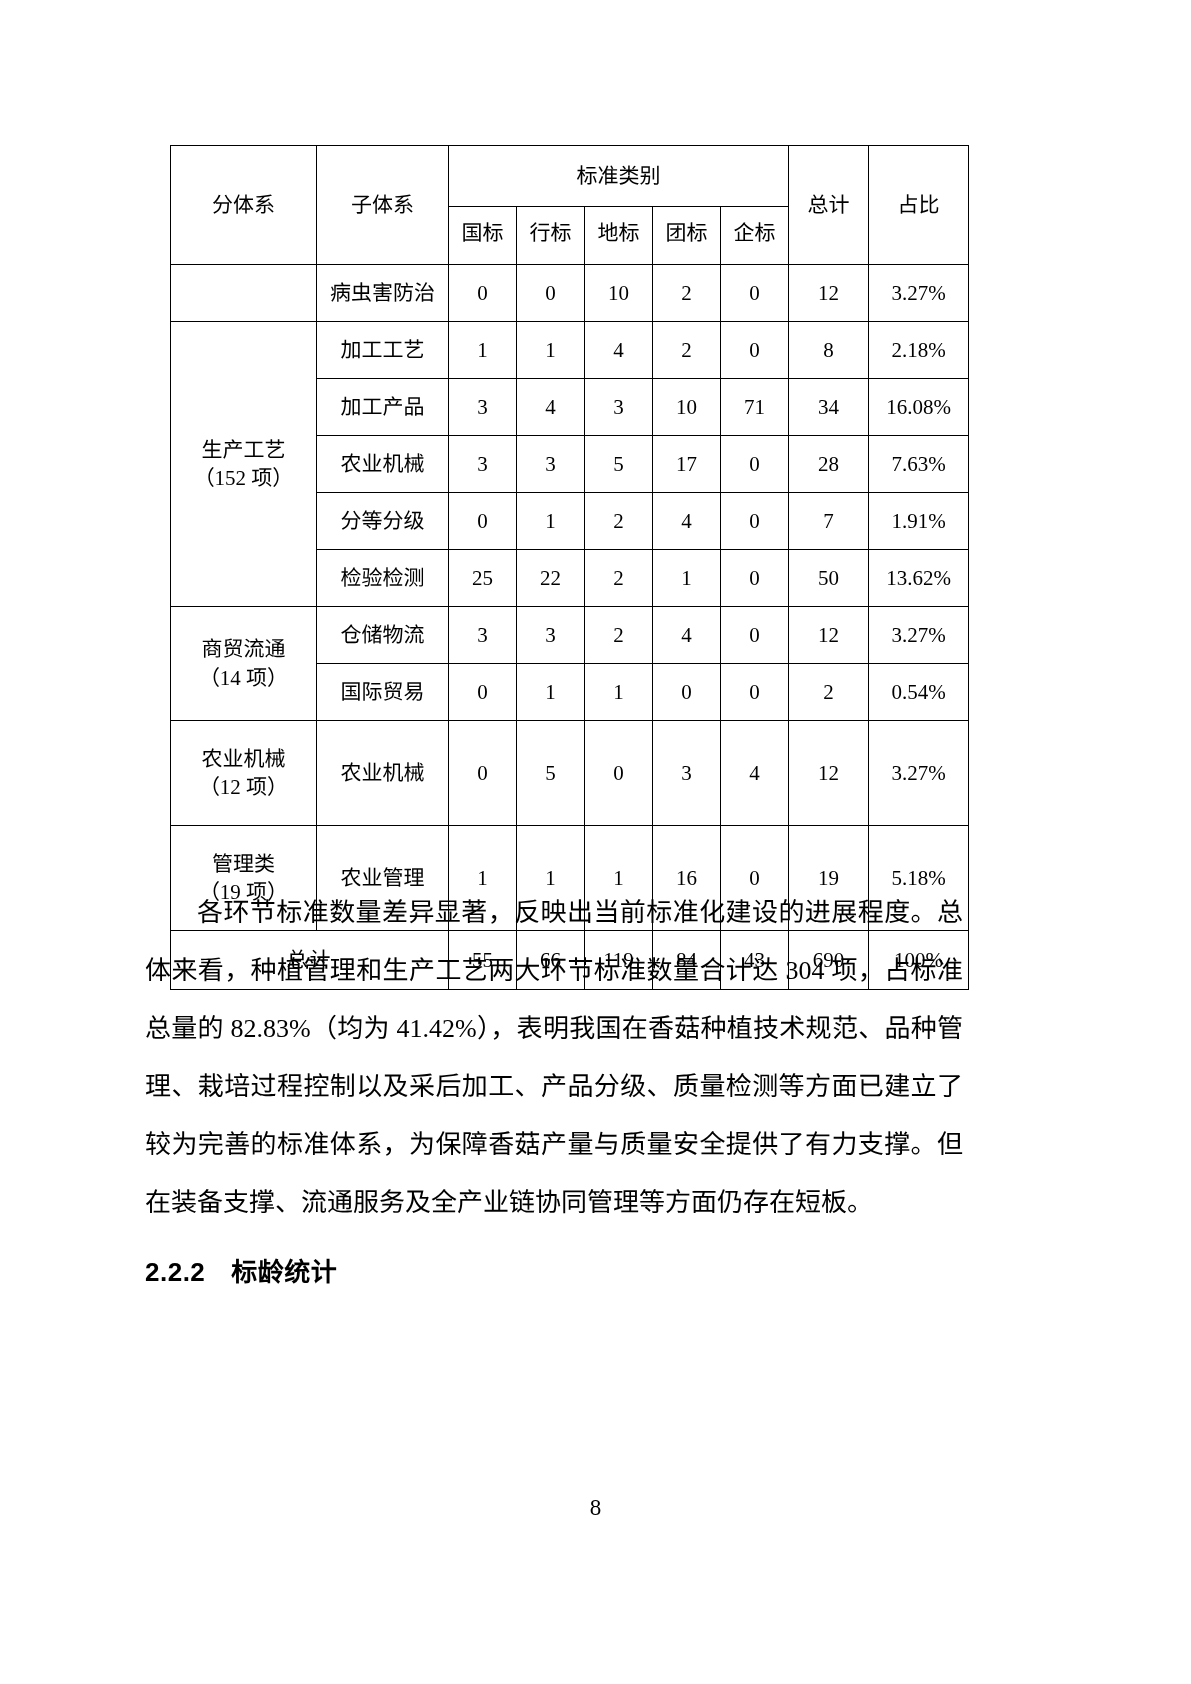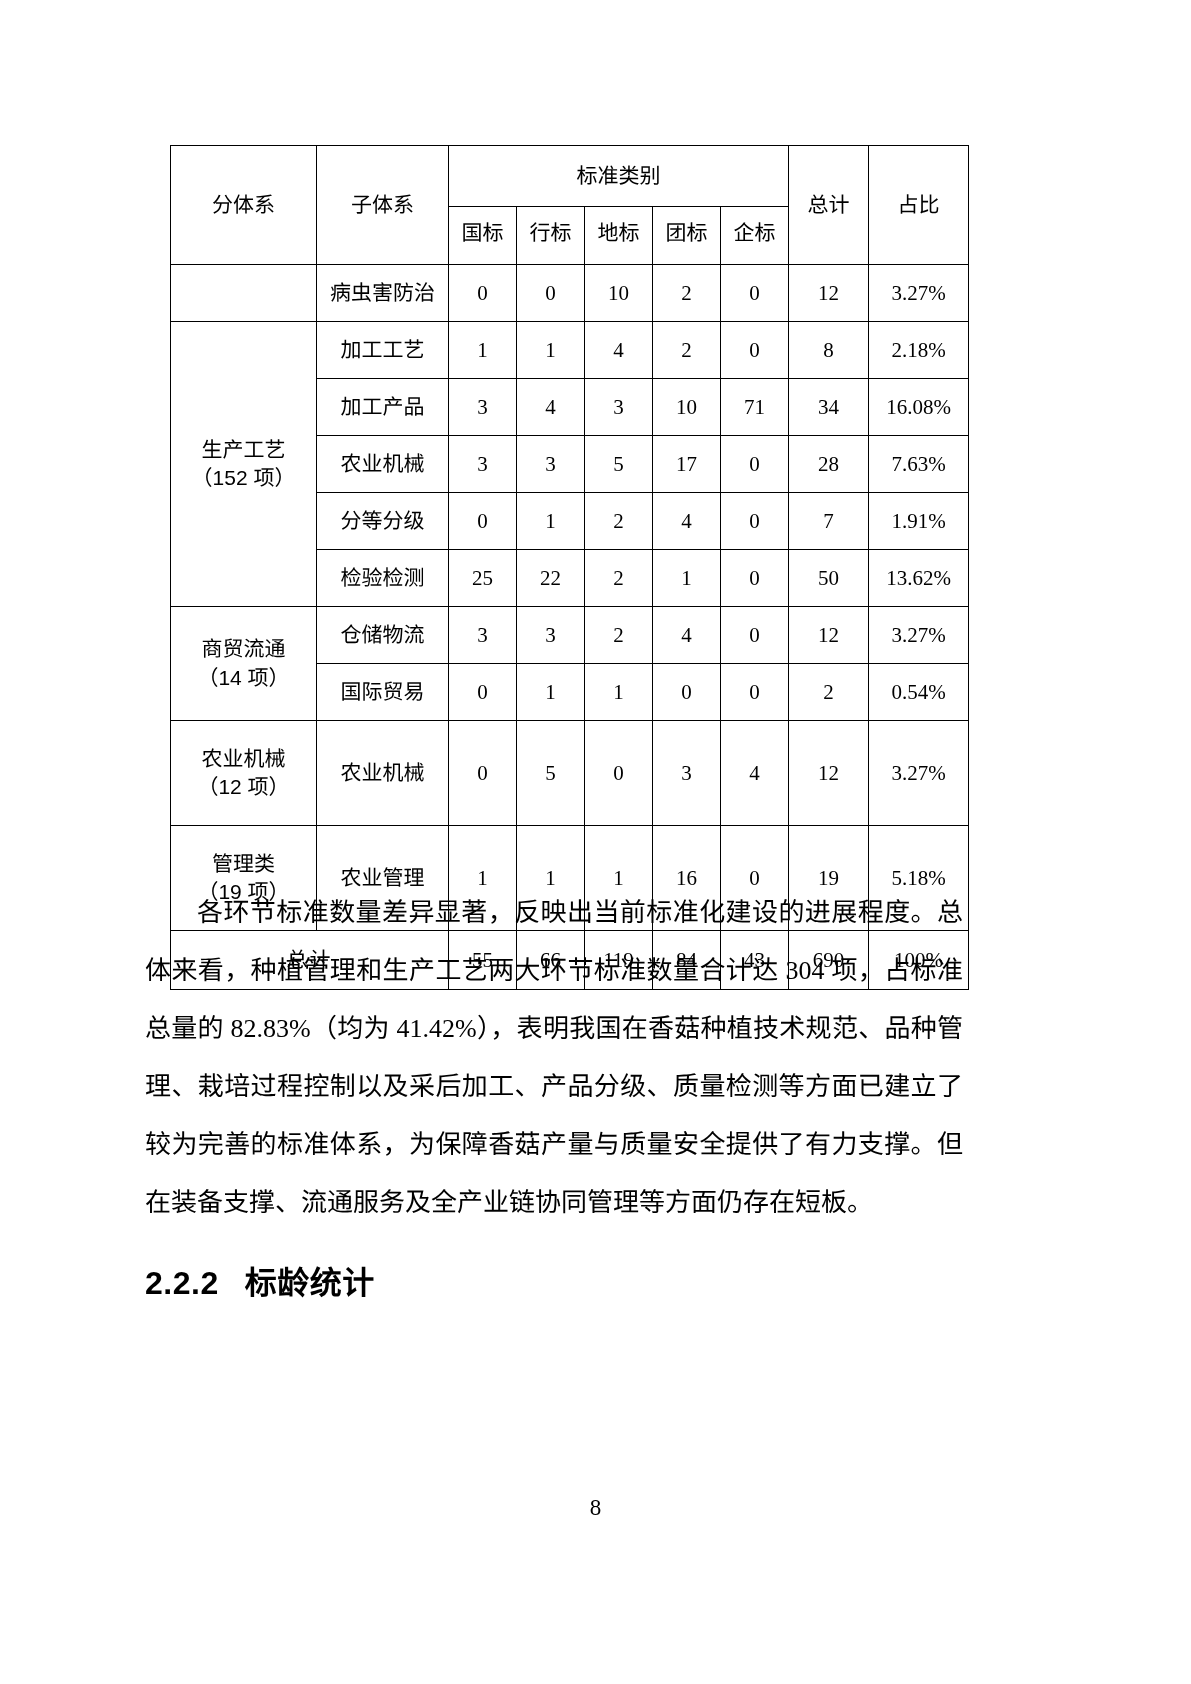--- a/index.html
+++ b/index.html
@@ -62,21 +62,21 @@
     font-family: "Liberation Sans", "DejaVu Sans", sans-serif;
     font-size: 22px;
   }
   th.sub-hdr {
     font-family: Liberation Mono, monospace;
     font-size: 21px;
     height: 45px;
     margin-left: 9px;
   }
   td.group-cell {
-    font-family: Liberation Sans, sans-serif;
+    font-family: Liberation Serif, serif;
     font-size: 22px;
     line-height: 1.95;
   }
   td.sub-cell {
     font-family: "Liberation Serif", "DejaVu Serif", serif;
     font-size: 22px;
     white-space: nowrap;
   }
   td.num { font-size: 21px; }
   td.pct { font-size: 21px; }
@@ -110,21 +110,21 @@
   }
   #para-1 { top: 858px; }
   #para-2 { top: 1380px; }
 
   .heading {
     position: absolute;
     left: 145px;
     width: 818px;
     font-family: "Liberation Sans", "DejaVu Sans", sans-serif;
     font-weight: bold;
-    font-size: 32px;
+    font-size: 26px;
     color: #000;
     letter-spacing: 0.5px;
   }
   #sec-heading { top: 1225px; }
   .heading .num { margin-right: 26px; }
 
   .page-number {
     position: absolute;
     left: 0;
     width: 1191px;

